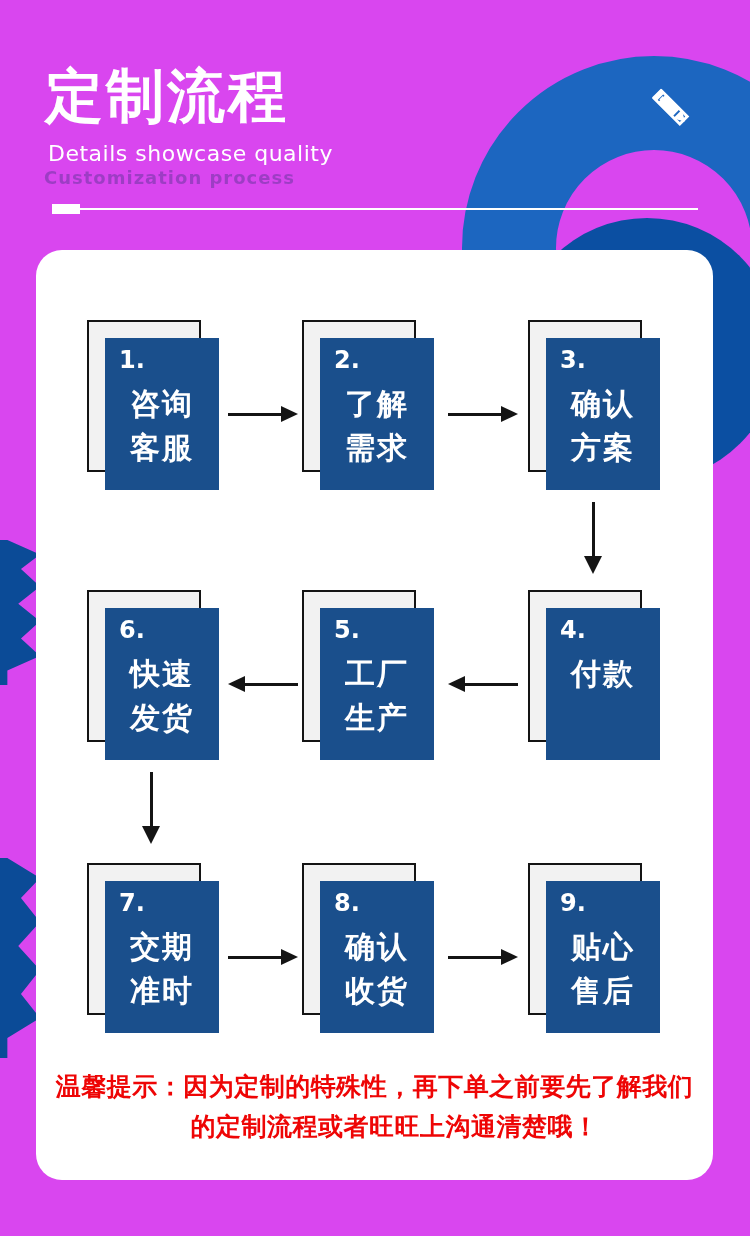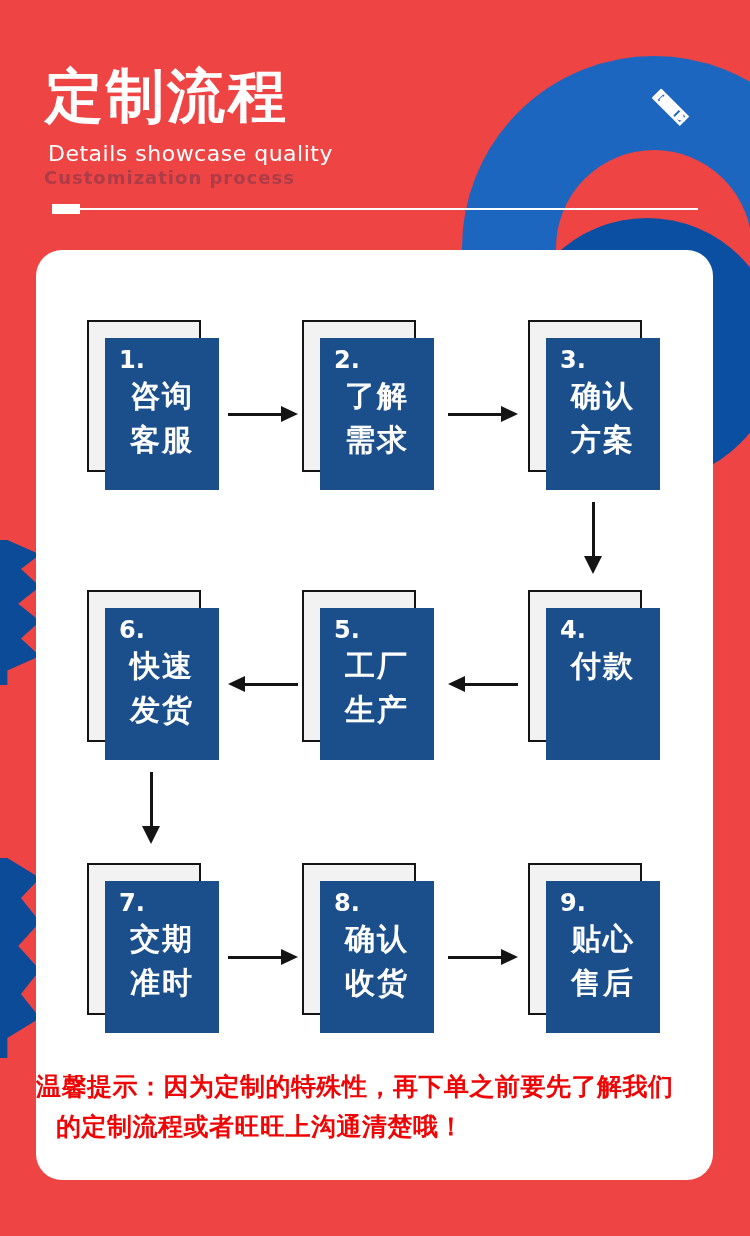--- a/index.html
+++ b/index.html
@@ -1,17 +1,17 @@
 <!DOCTYPE html>
 <html><head>
 <meta charset="utf-8">
 <style>
   html,body{margin:0;padding:0;}
   body{font-family:"DejaVu Sans","Liberation Sans",sans-serif;}
-  .page{position:relative;width:750px;height:1236px;background:#ef4444;overflow:hidden;}
+  .page{position:relative;width:750px;height:1236px;background:#d946ef;overflow:hidden;}
 
   
   .deco-ring{position:absolute;left:462px;top:56px;width:196px;height:196px;
     border:94px solid #1C66C0;border-radius:50%;z-index:1;}
   .deco-disc{position:absolute;left:515px;top:218px;width:264px;height:264px;
     border-radius:50%;background:#0B4FA2;z-index:1;}
   .deco-gear{position:absolute;left:-28px;width:68px;background:#0B4B97;z-index:1;
     clip-path:polygon(0 0,52% 0,100% 10%,72% 20%,100% 32%,68% 44%,100% 56%,72% 68%,100% 80%,52% 90%,52% 100%,0 100%);}
   .gear-1{top:540px;height:145px;}
   .gear-2{top:858px;height:200px;}
@@ -31,38 +31,38 @@
   .card{position:absolute;left:36px;top:250px;width:677px;height:930px;
     background:#FFFFFF;border-radius:26px;z-index:2;}
 
   
   .step{position:absolute;width:133px;height:171px;}
   .step .back{position:absolute;left:0;top:0;width:110px;height:148px;
     background:#F2F2F2;border:2px solid #141414;}
   .step .front{position:absolute;left:18px;top:18px;width:114px;height:152px;
     background:#1A4F8C;display:flex;flex-direction:column;}
   .step .num{display:block;margin:8px 0 0 14px;color:#FFFFFF;font-size:24px;font-weight:bold;}
-  .step .lbl{display:block;text-align:center;}
+  .step .lbl{display:block;margin-top:8px;text-align:center;}
   .step .lbl span{display:block;color:#FFFFFF;font-size:30px;font-weight:bold;line-height:44px;letter-spacing:2px;}
 
   
   .arrow-h{position:absolute;width:70px;height:16px;}
   .arrow-h .shaft{position:absolute;top:7px;width:53px;height:3px;background:#141414;}
   .arrow-h .head{position:absolute;top:0;width:0;height:0;border-top:8px solid transparent;border-bottom:8px solid transparent;}
   .arrow-right .shaft{left:0;}
   .arrow-right .head{right:0;border-left:17px solid #141414;}
   .arrow-left .shaft{right:0;}
   .arrow-left .head{left:0;border-right:17px solid #141414;}
   .arrow-v{position:absolute;width:18px;height:72px;}
   .arrow-v .shaft{position:absolute;left:7.5px;top:0;width:3px;height:54px;background:#141414;}
   .arrow-v .head{position:absolute;bottom:0;left:0;width:0;height:0;
     border-left:9px solid transparent;border-right:9px solid transparent;border-top:18px solid #141414;}
 
   
-  .warn{position:absolute;width:100%;text-align:left;color:#EE0505;
+  .warn{position:absolute;width:100%;text-align:center;color:#EE0505;
     font-size:25px;font-weight:bold;letter-spacing:0.5px;}
   .warn-1{top:820px;}
   .warn-2{top:860px;margin-left:20px;}
 </style>
 </head>
 <body>
 
 <div class="page">
 
   <div class="deco-ring"></div>

